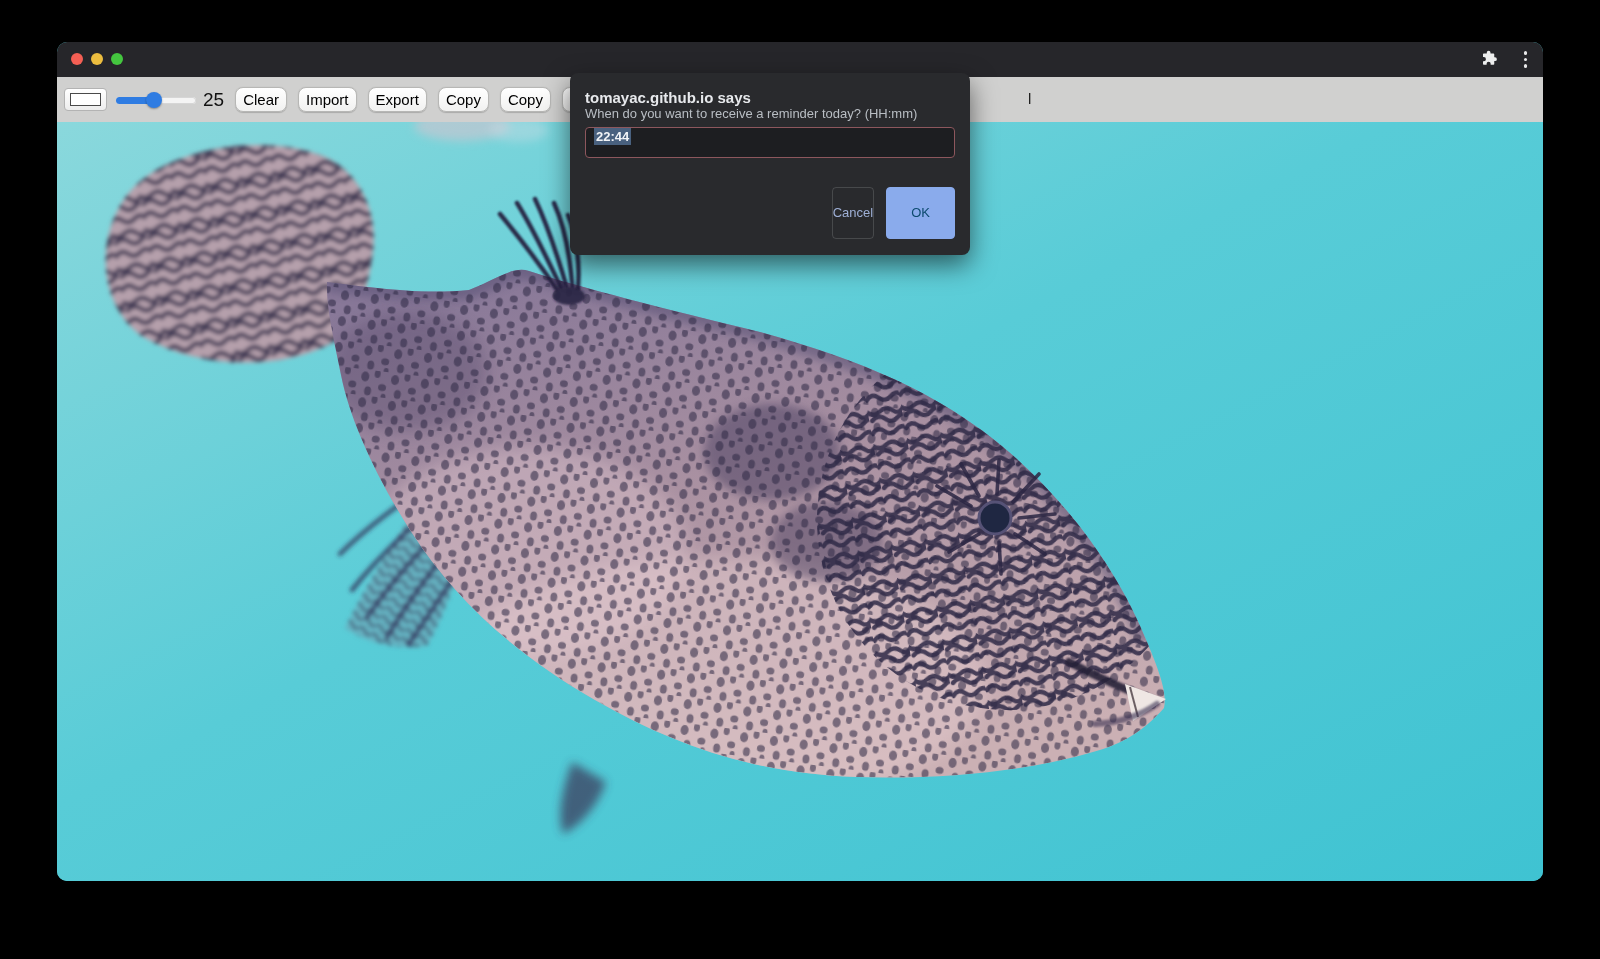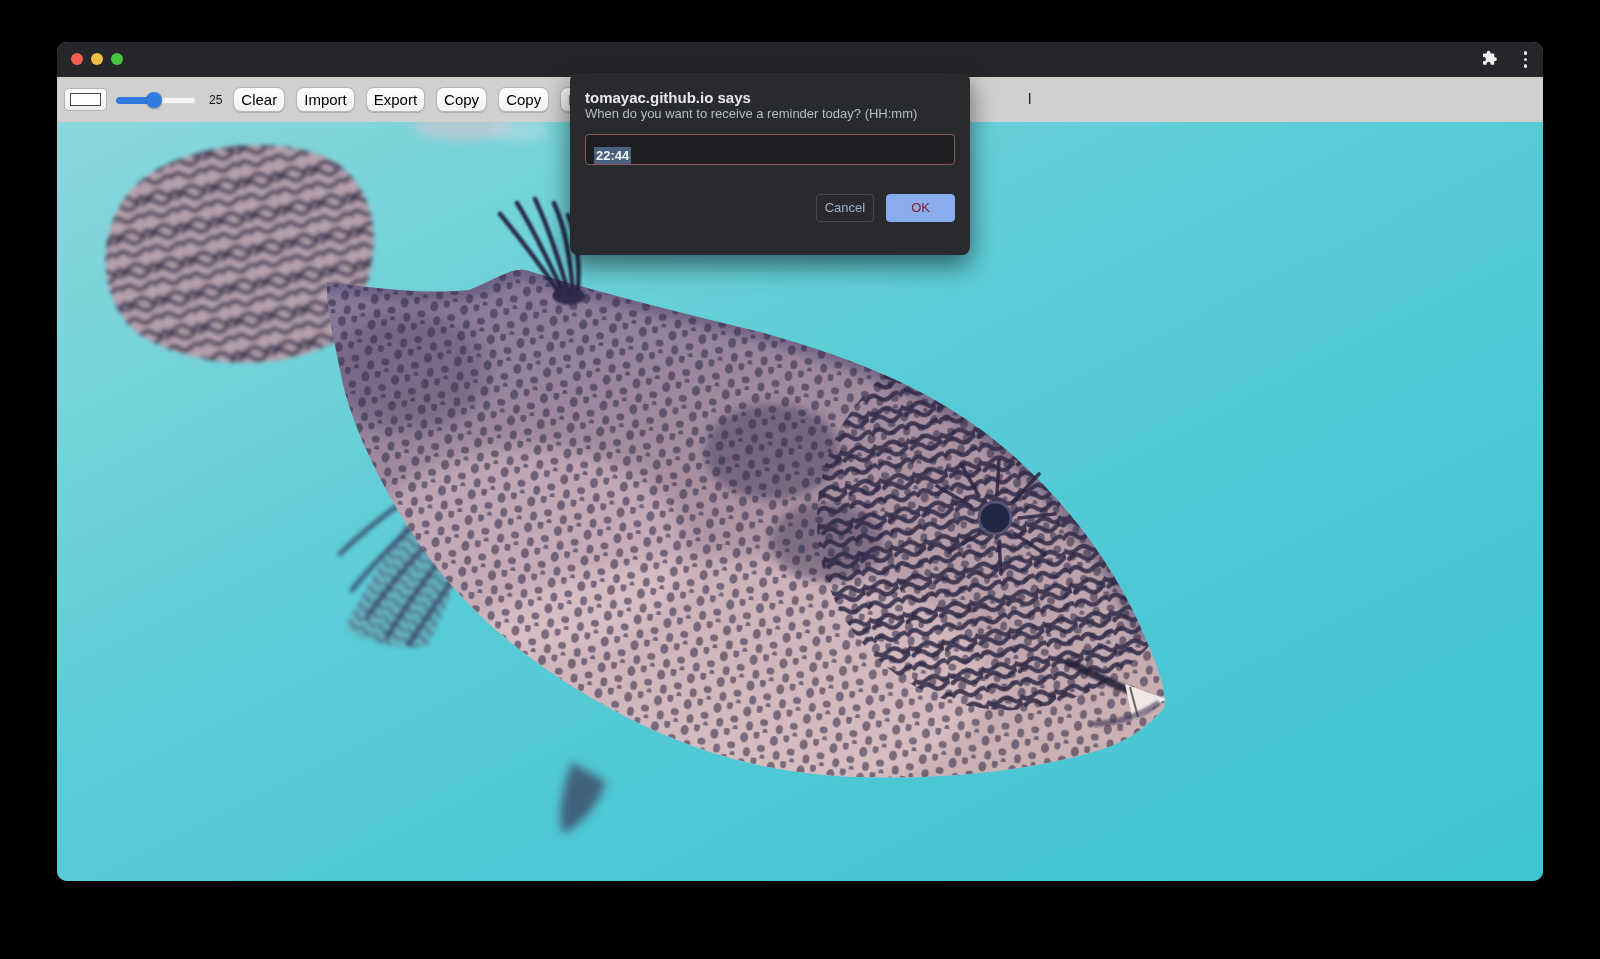--- a/index.html
+++ b/index.html
@@ -28,44 +28,44 @@
              background:#d0d0cf; display:flex; align-items:center; padding-left:7px; }
   .swatch { width:43px; height:23px; border:1px solid #b3b3b3; border-radius:4px;
             background:linear-gradient(#ffffff,#ededed); display:flex; align-items:center; justify-content:center; }
   .swatch .chip { width:31px; height:13px; background:#ffffff; border:1.5px solid #4a4a4a; }
   .slider { position:relative; width:80px; height:16px; margin-left:9px; }
   .slider .track { position:absolute; left:0; top:5px; width:100%; height:7px; border-radius:4px;
                    background:#f4f4f4; box-shadow:inset 0 0 0 1px #d6d6d6; }
   .slider .fill { position:absolute; left:0; top:5px; width:47%; height:7px; border-radius:4px 0 0 4px; background:#2f7ce2; }
   .slider .thumb { position:absolute; left:calc(47% - 8px); top:0; width:16px; height:16px; border-radius:50%;
                    background:#2f7ce2; box-shadow:0 1px 2px rgba(0,0,0,.35); }
-  .size-label { margin-left:13px; font-size:12px; color:#111; }
+  .size-label { margin-left:7px; font-size:19px; color:#111; }
   .tbtn { margin-left:11px; font-size:15px; color:#000; background:linear-gradient(#ffffff,#f1f1f0);
           border:1px solid #b7b7b5; border-radius:8px; padding:3px 7px; box-shadow:0 .5px 1px rgba(0,0,0,.18);
           font-family:"Liberation Sans",sans-serif; }
   .fragment { position:absolute; left:971px; top:13px; font-size:15px; color:#1c1c1c; }
 
   
   .content { position:absolute; left:0; top:80px; width:1486px; height:759px; }
   .content svg { display:block; }
 
   
   .dialog { position:absolute; left:513px; top:31px; width:400px; height:182px;
             background:#292a2d; border-radius:8px; box-shadow:0 10px 26px rgba(0,0,0,.55);
             padding:16px 15px 15px 15px; z-index:30; }
   .dlg-title { color:#e7e9ec; font-size:15px; font-weight:600; }
   .dlg-msg { color:#b9bec4; font-size:13px; }
-  .dlg-input { margin-top:13px; height:31px; background:#1d1e21; border:1px solid #8d575d;
-               border-radius:4px; display:flex; align-items:flex-end; padding:0 8px; }
+  .dlg-input { margin-top:6px; height:31px; background:#1d1e21; border:1px solid #8d575d;
+               border-radius:4px; display:flex; align-items:flex-start; padding:0 8px; }
   .dlg-input .sel { background:#49617f; color:#f2f4f7; font-size:13px; font-weight:600; padding:1px 2px; }
   .dlg-actions { margin-top:29px; display:flex; justify-content:flex-end; gap:12px; }
-  .btn { font-size:13px; font-weight:500; border-radius:4px; padding:5px 8px; line-height:16px;
+  .btn { font-size:13px; font-weight:500; border-radius:4px; padding:5px 0; line-height:16px;
          font-family:"Liberation Sans",sans-serif; }
   .btn.cancel { background:transparent; color:#9fb0d6; border:1px solid rgba(232,234,237,.16); }
-  .btn.ok { background:#8aabec; color:#7f1d1d; border:1px solid #8aabec; padding:5px 24px; }
+  .btn.ok { background:#8aabec; color:#0c4a6e; border:1px solid #8aabec; padding:17px 24px; }
 </style>
 </head>
 <body>
 
 <div class="stage">
   <div class="window">
 
     <div class="titlebar">
       <div class="traffic">
         <span class="light red"></span>

